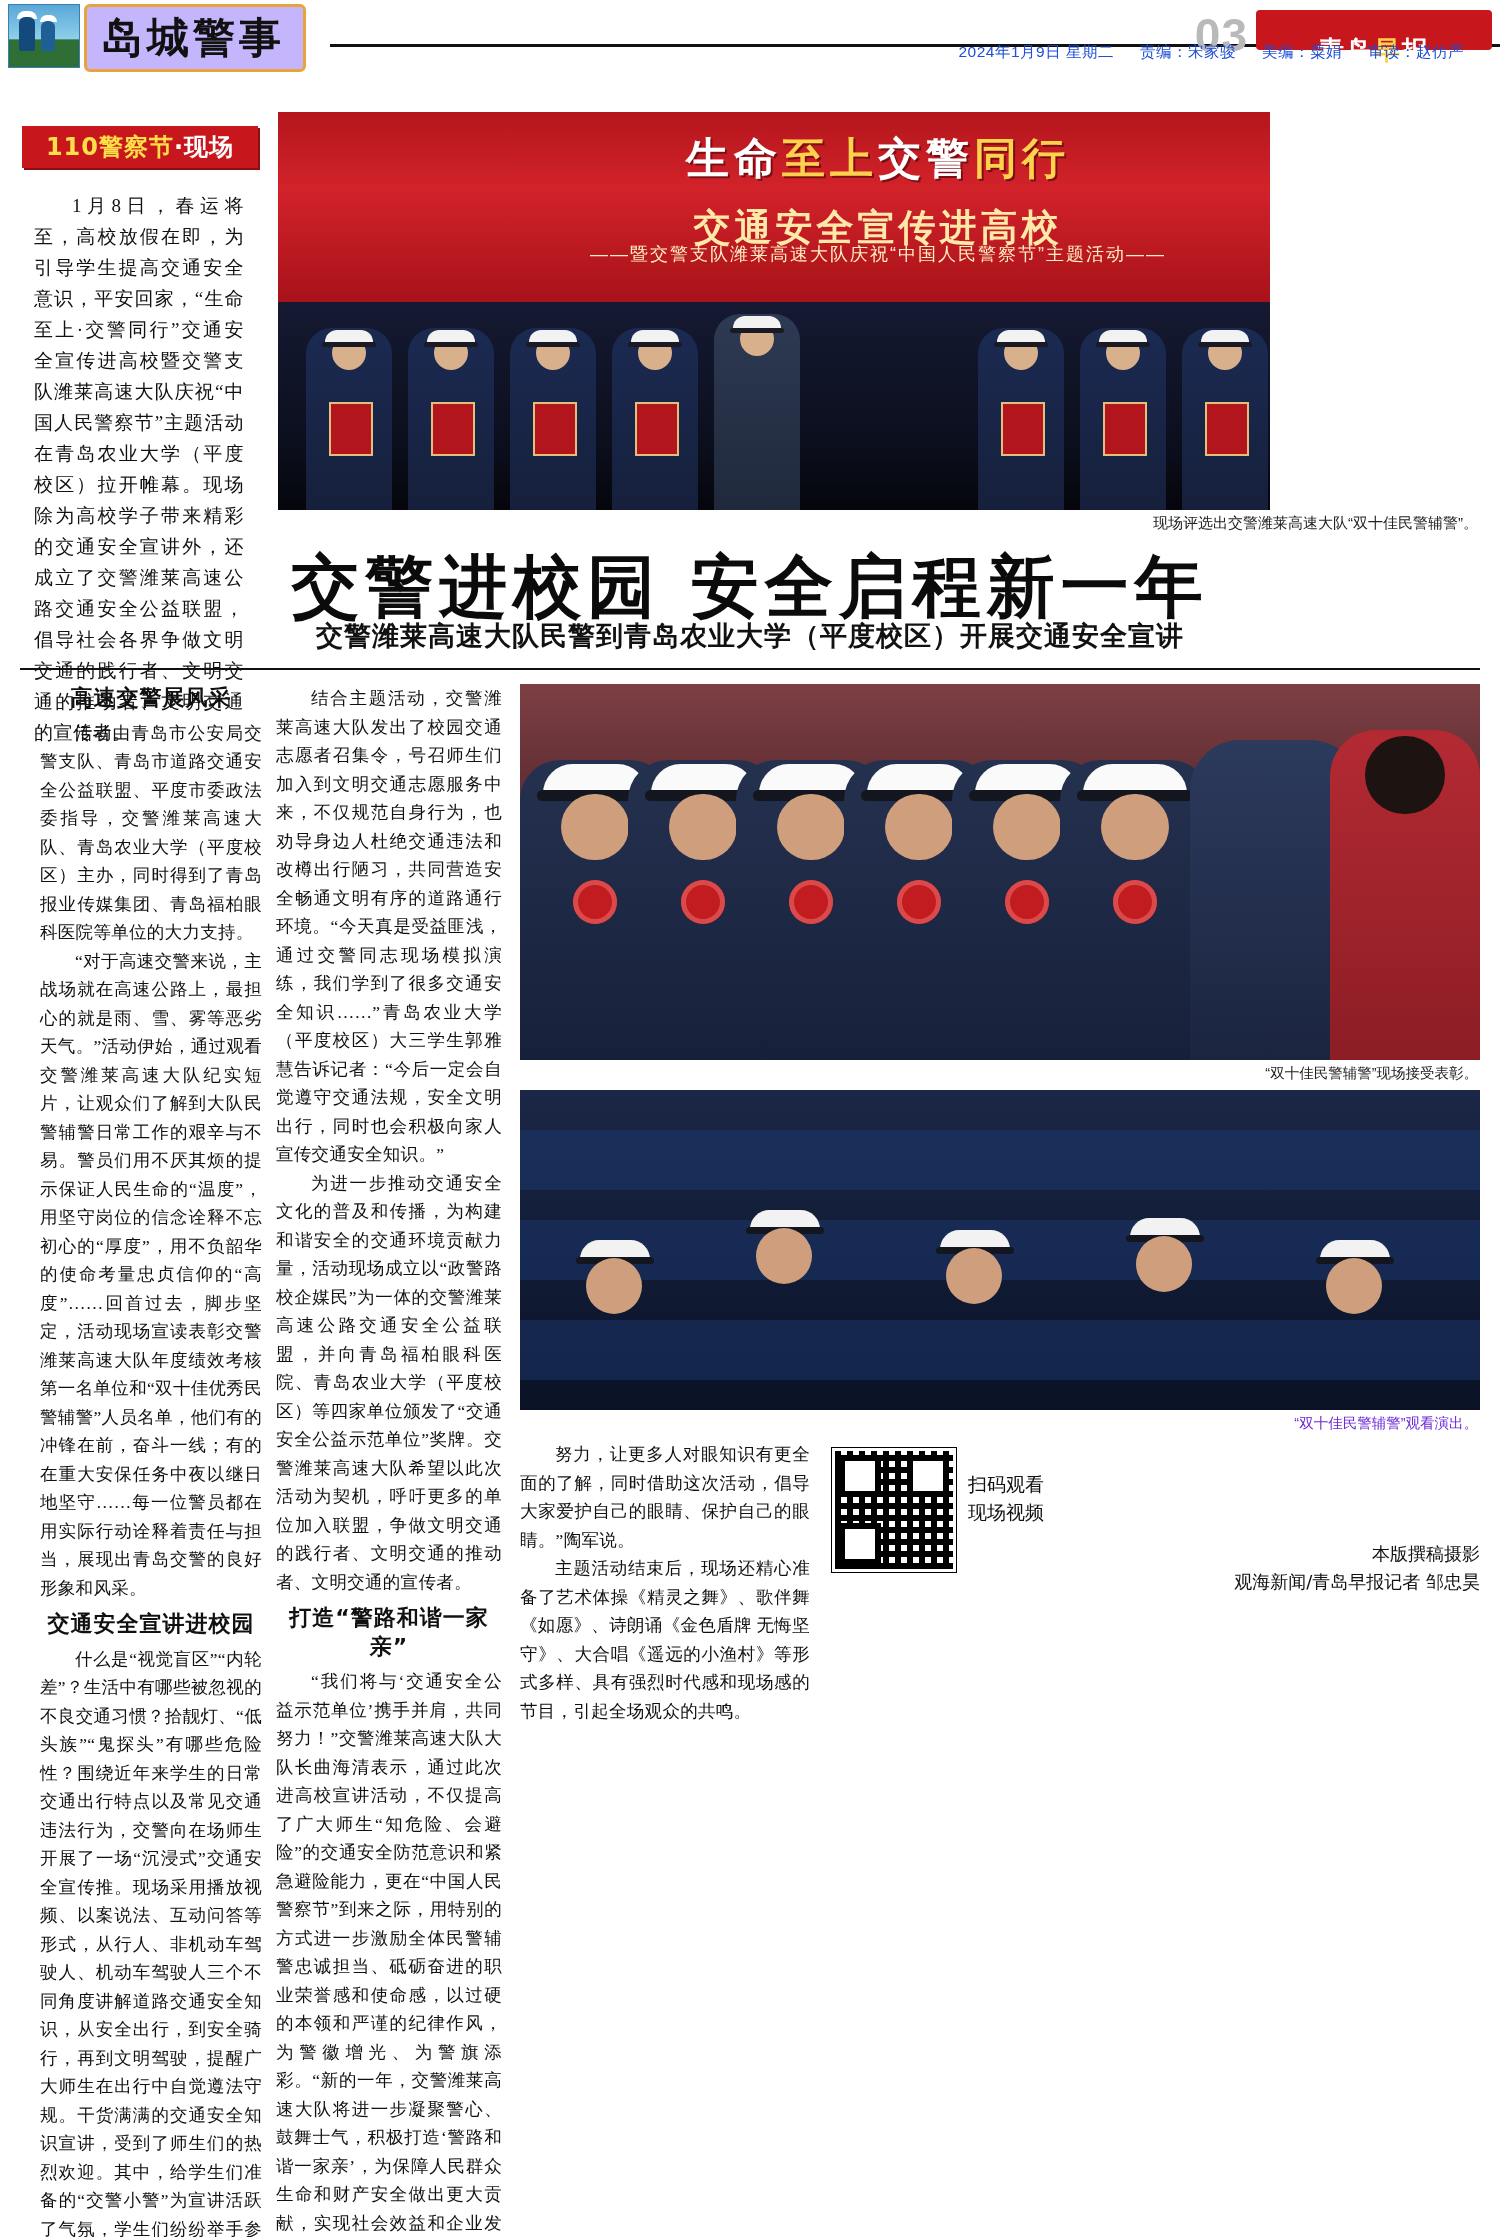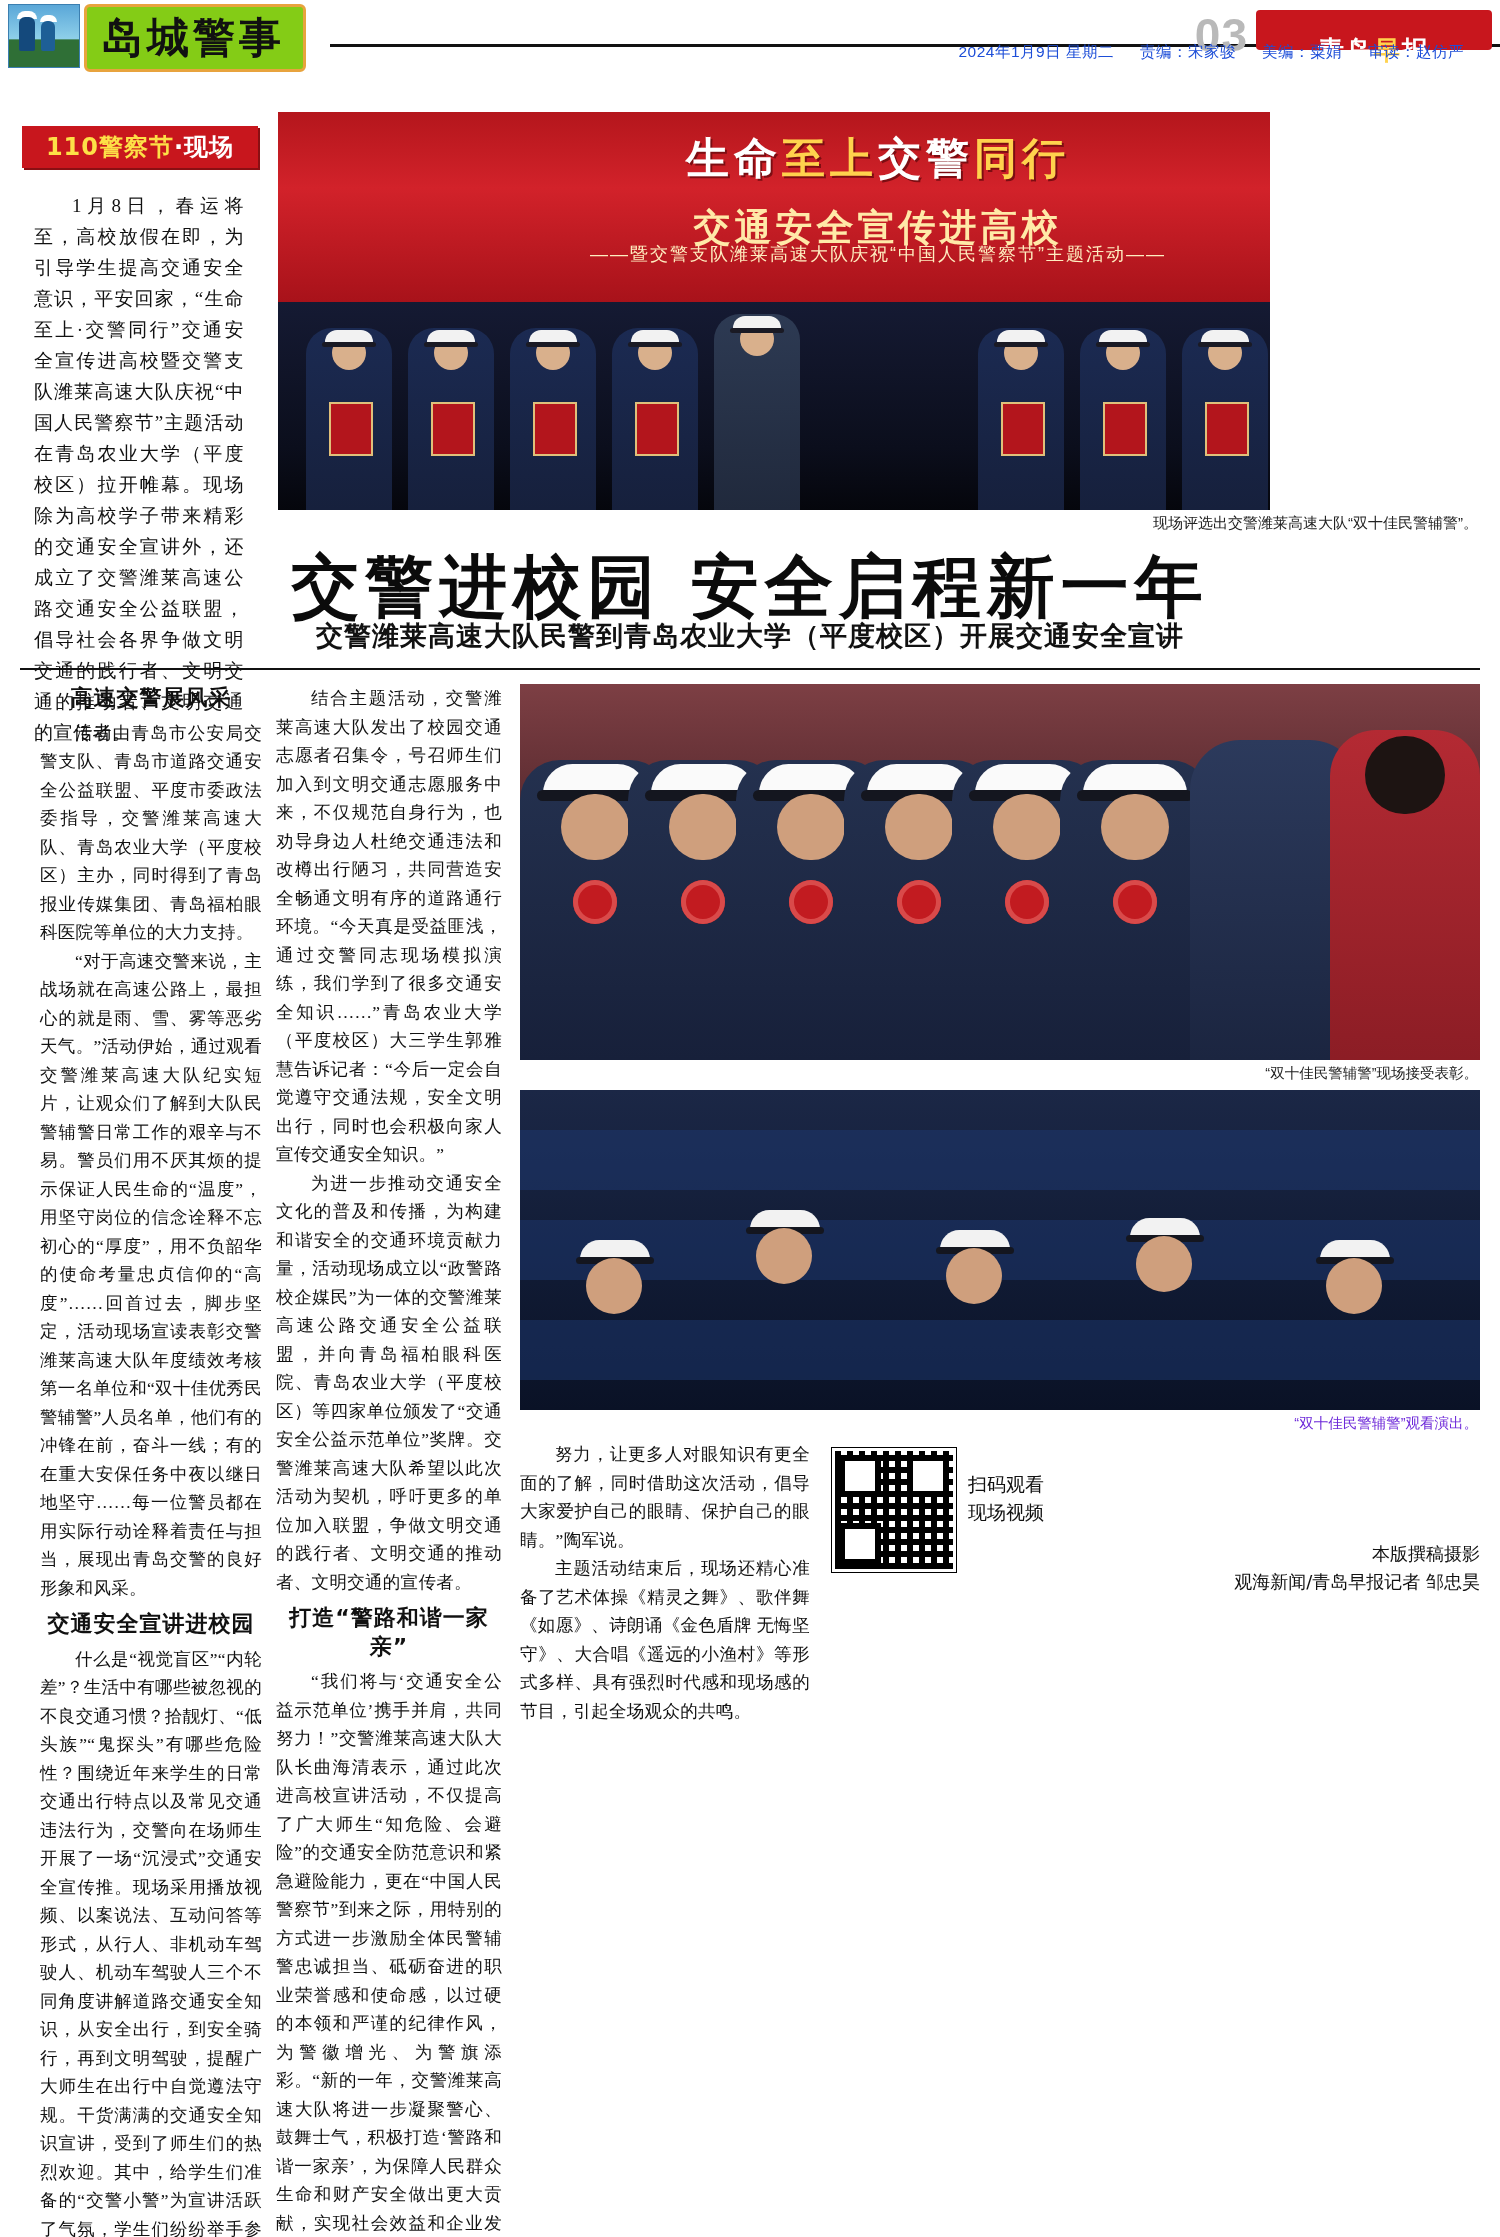--- a/index.html
+++ b/index.html
@@ -33,21 +33,21 @@
     position:absolute;left:8px;top:6px;width:20px;height:8px;background:#fff;border-radius:8px 8px 0 0;
   }
   .logo-box .hat2{
     position:absolute;left:31px;top:10px;width:17px;height:7px;background:#fff;border-radius:8px 8px 0 0;
   }
   .brand{
     position:absolute;left:84px;top:4px;height:62px;
     display:flex;align-items:center;
     padding:0 18px 0 14px;
     border:3px solid #e8a33d;border-radius:6px;
-    background:#84cc16;
+    background:#c4b5fd;
   }
   .brand span{
     font-family:"DejaVu Sans", sans-serif;
     font-weight:bold;font-size:42px;letter-spacing:4px;color:#111;
   }
   .brand-rule{
     position:absolute;left:330px;top:44px;width:1170px;height:3px;background:#111;
   }
   .page-no{
     position:absolute;right:252px;top:8px;

